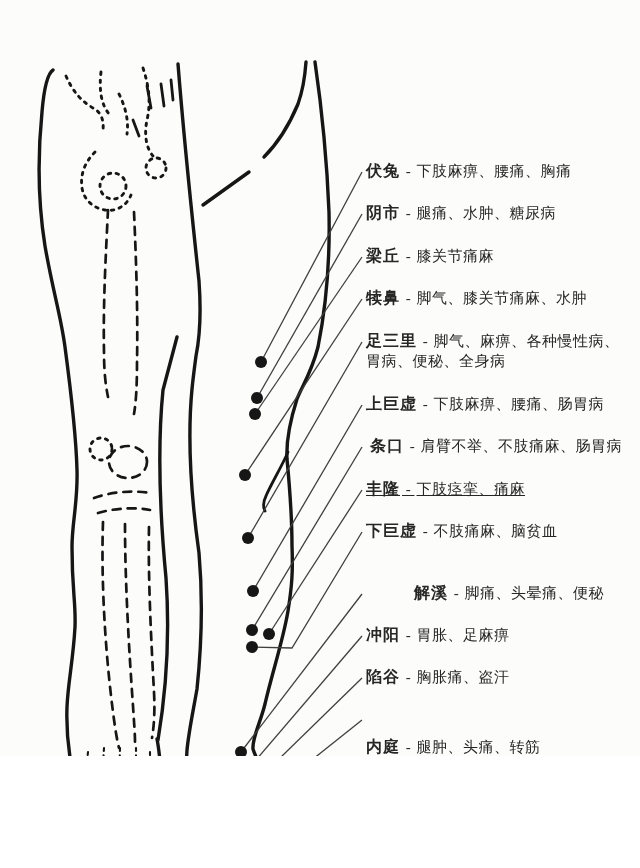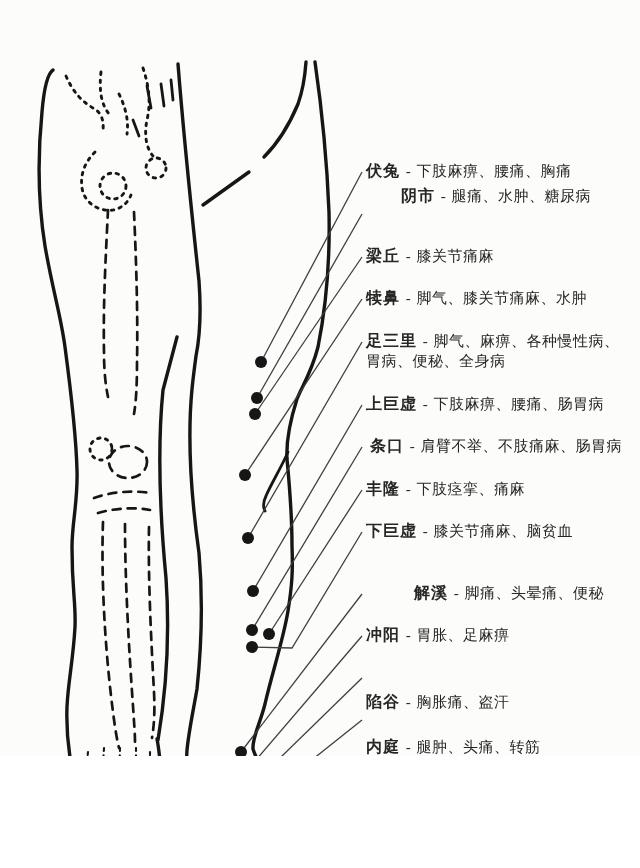--- a/index.html
+++ b/index.html
@@ -139,27 +139,27 @@
         <circle cx="252" cy="647" r="6" class="apdot"></circle>
         <circle cx="241" cy="752" r="6" class="apdot"></circle>
         <circle cx="238" cy="781" r="6" class="apdot"></circle>
         <circle cx="238" cy="799" r="6" class="apdot"></circle>
         <circle cx="239" cy="818" r="6" class="apdot"></circle>
       </g>
   </svg>
 
   <div id="labels">
       <div class="label-row" style="top: 161px;"><span class="pname">伏兔</span><span class="dash"> - </span><span class="desc">下肢麻痹、腰痛、胸痛</span></div>
-      <div class="label-row" style="top: 186px; text-align: center;"><span class="pname">阴市</span><span class="dash"> - </span><span class="desc">腿痛、水肿、糖尿病</span></div>
+      <div class="label-row" style="top: 203px;"><span class="pname">阴市</span><span class="dash"> - </span><span class="desc">腿痛、水肿、糖尿病</span></div>
       <div class="label-row" style="top: 246px;"><span class="pname">梁丘</span><span class="dash"> - </span><span class="desc">膝关节痛麻</span></div>
       <div class="label-row" style="top: 288px;"><span class="pname">犊鼻</span><span class="dash"> - </span><span class="desc">脚气、膝关节痛麻、水肿</span></div>
       <div class="label-row" style="top: 331px;"><span class="pname">足三里</span><span class="dash"> - </span><span class="desc">脚气、麻痹、各种慢性病、胃病、便秘、全身病</span></div>
       <div class="label-row" style="top: 394px;"><span class="pname">上巨虚</span><span class="dash"> - </span><span class="desc">下肢麻痹、腰痛、肠胃病</span></div>
       <div class="label-row" style="top: 436px; text-align: center;"><span class="pname">条口</span><span class="dash"> - </span><span class="desc">肩臂不举、不肢痛麻、肠胃病</span></div>
-      <div class="label-row" style="top: 479px;"><span class="pname">丰隆</span><span class="dash"> - </span><span class="desc">下肢痉挛、痛麻</span></div>
-      <div class="label-row" style="top: 521px;"><span class="pname">下巨虚</span><span class="dash"> - </span><span class="desc">膝关节痛麻、脑贫血</span></div>
+      <div class="label-row" style="top: 479px; text-decoration: underline;"><span class="pname">丰隆</span><span class="dash"> - </span><span class="desc">下肢痉挛、痛麻</span></div>
+      <div class="label-row" style="top: 521px;"><span class="pname">下巨虚</span><span class="dash"> - </span><span class="desc">不肢痛麻、脑贫血</span></div>
       <div class="label-row" style="top: 583px; margin-left: 48px;"><span class="pname">解溪</span><span class="dash"> - </span><span class="desc">脚痛、头晕痛、便秘</span></div>
       <div class="label-row" style="top: 625px;"><span class="pname">冲阳</span><span class="dash"> - </span><span class="desc">胃胀、足麻痹</span></div>
-      <div class="label-row" style="top: 667px; margin-top: 25px;"><span class="pname">陷谷</span><span class="dash"> - </span><span class="desc">胸胀痛、盗汗</span></div>
+      <div class="label-row" style="top: 667px;"><span class="pname">陷谷</span><span class="dash"> - </span><span class="desc">胸胀痛、盗汗</span></div>
       <div class="label-row" style="top: 737px;"><span class="pname">内庭</span><span class="dash"> - </span><span class="desc">腿肿、头痛、转筋</span></div>
     </div>
 
 </div>
 
 </body></html>

